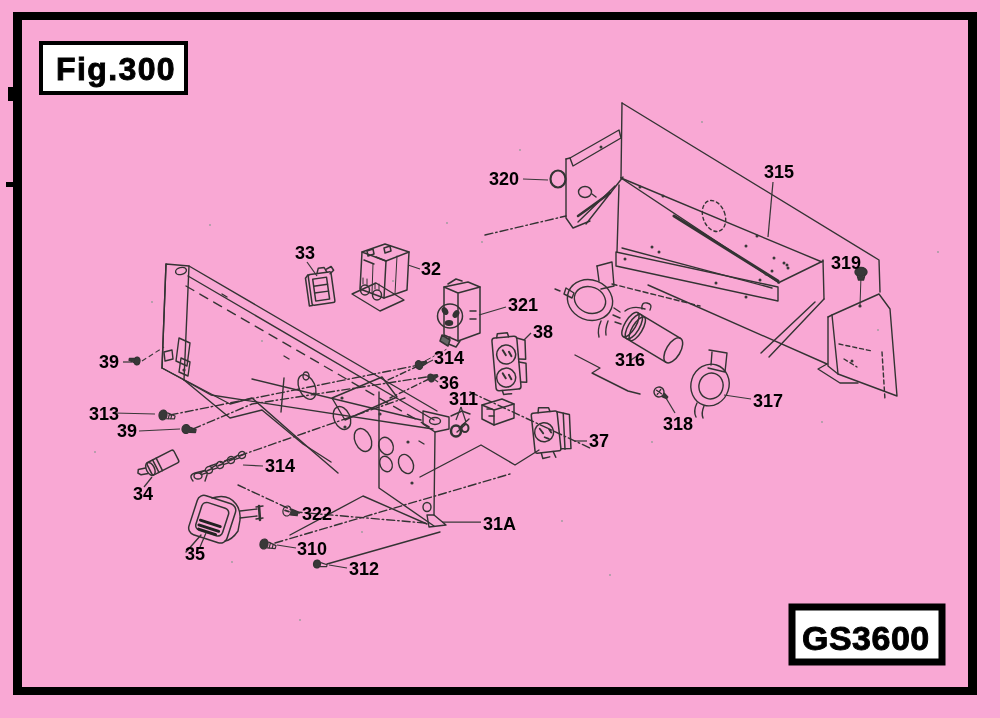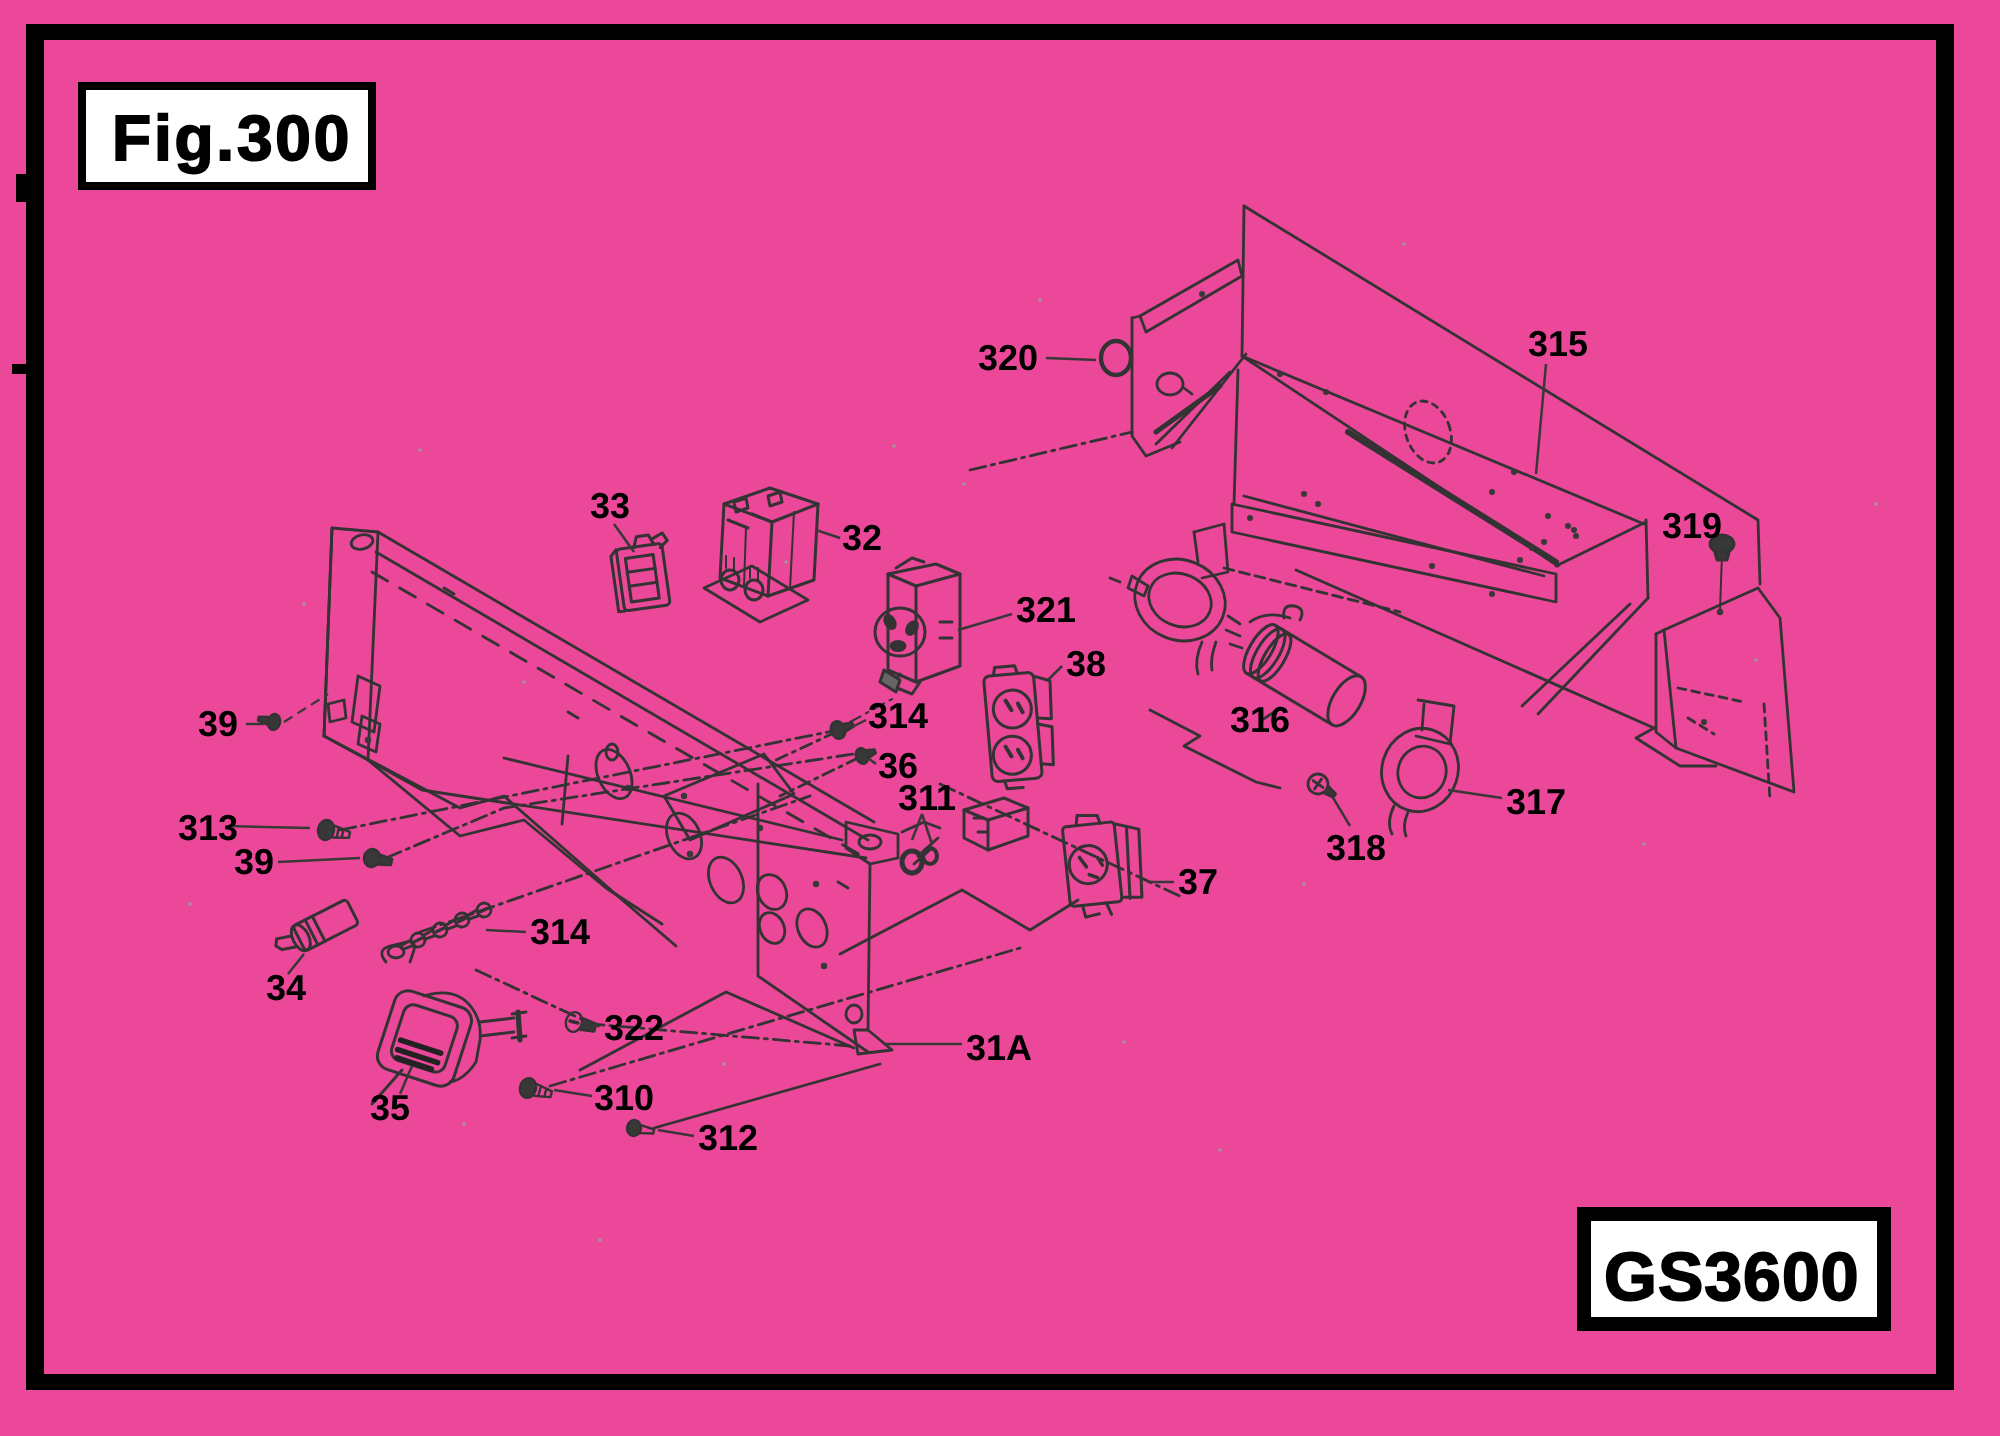--- a/index.html
+++ b/index.html
@@ -1,16 +1,16 @@
 <!DOCTYPE html>
 <html><head>
 <meta charset="utf-8">
 <style>
 html,body{margin:0;padding:0;background:#fff;}
-#page{width:1000px;height:718px;position:relative;background:#ec4899;overflow:hidden;}
+#page{width:1000px;height:718px;position:relative;background:#f9a8d4;overflow:hidden;}
 svg text{font-family:"Liberation Sans",sans-serif;font-weight:bold;fill:#000;}
 </style>
 </head>
 <body>
 <div id="page">
 <svg width="1000" height="718" viewBox="0 0 1000 718">
 
 <path d="M13,12 H977 V695 H13 Z M22,20 V687 H968 V20 Z" fill="#000" fill-rule="evenodd"></path>
 <rect x="8" y="87" width="14" height="14" fill="#000"></rect>
 <rect x="6" y="182" width="9" height="5" fill="#000"></rect>

